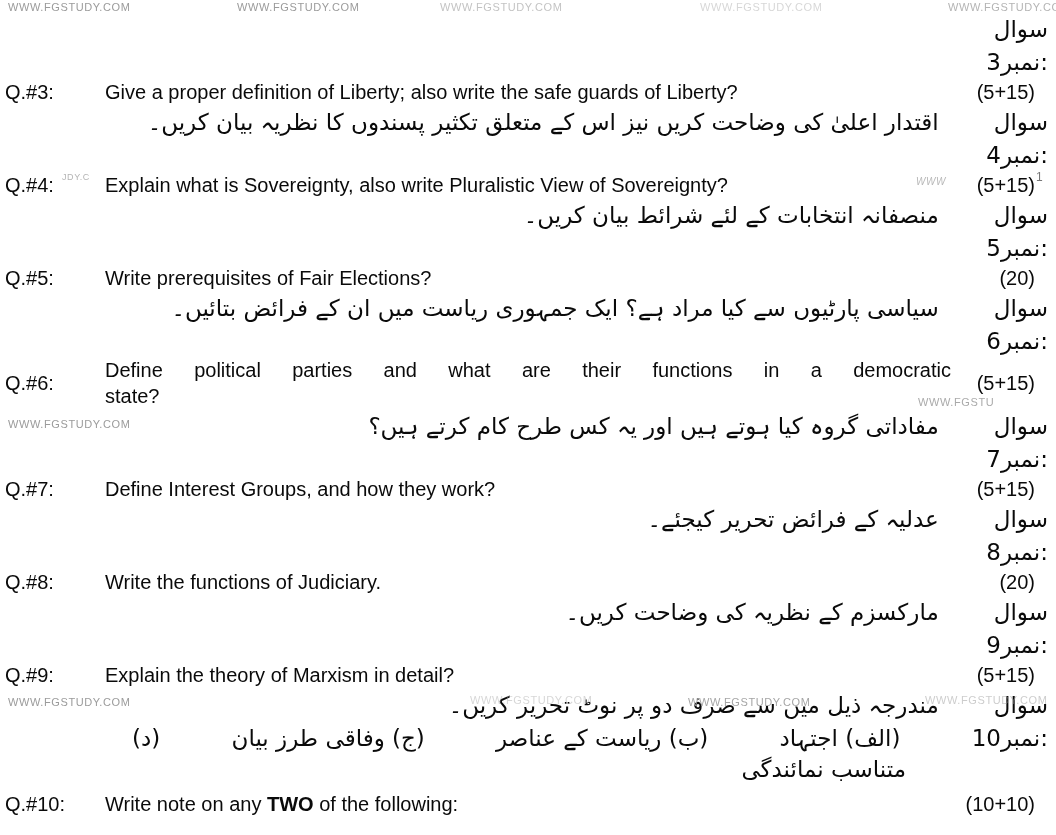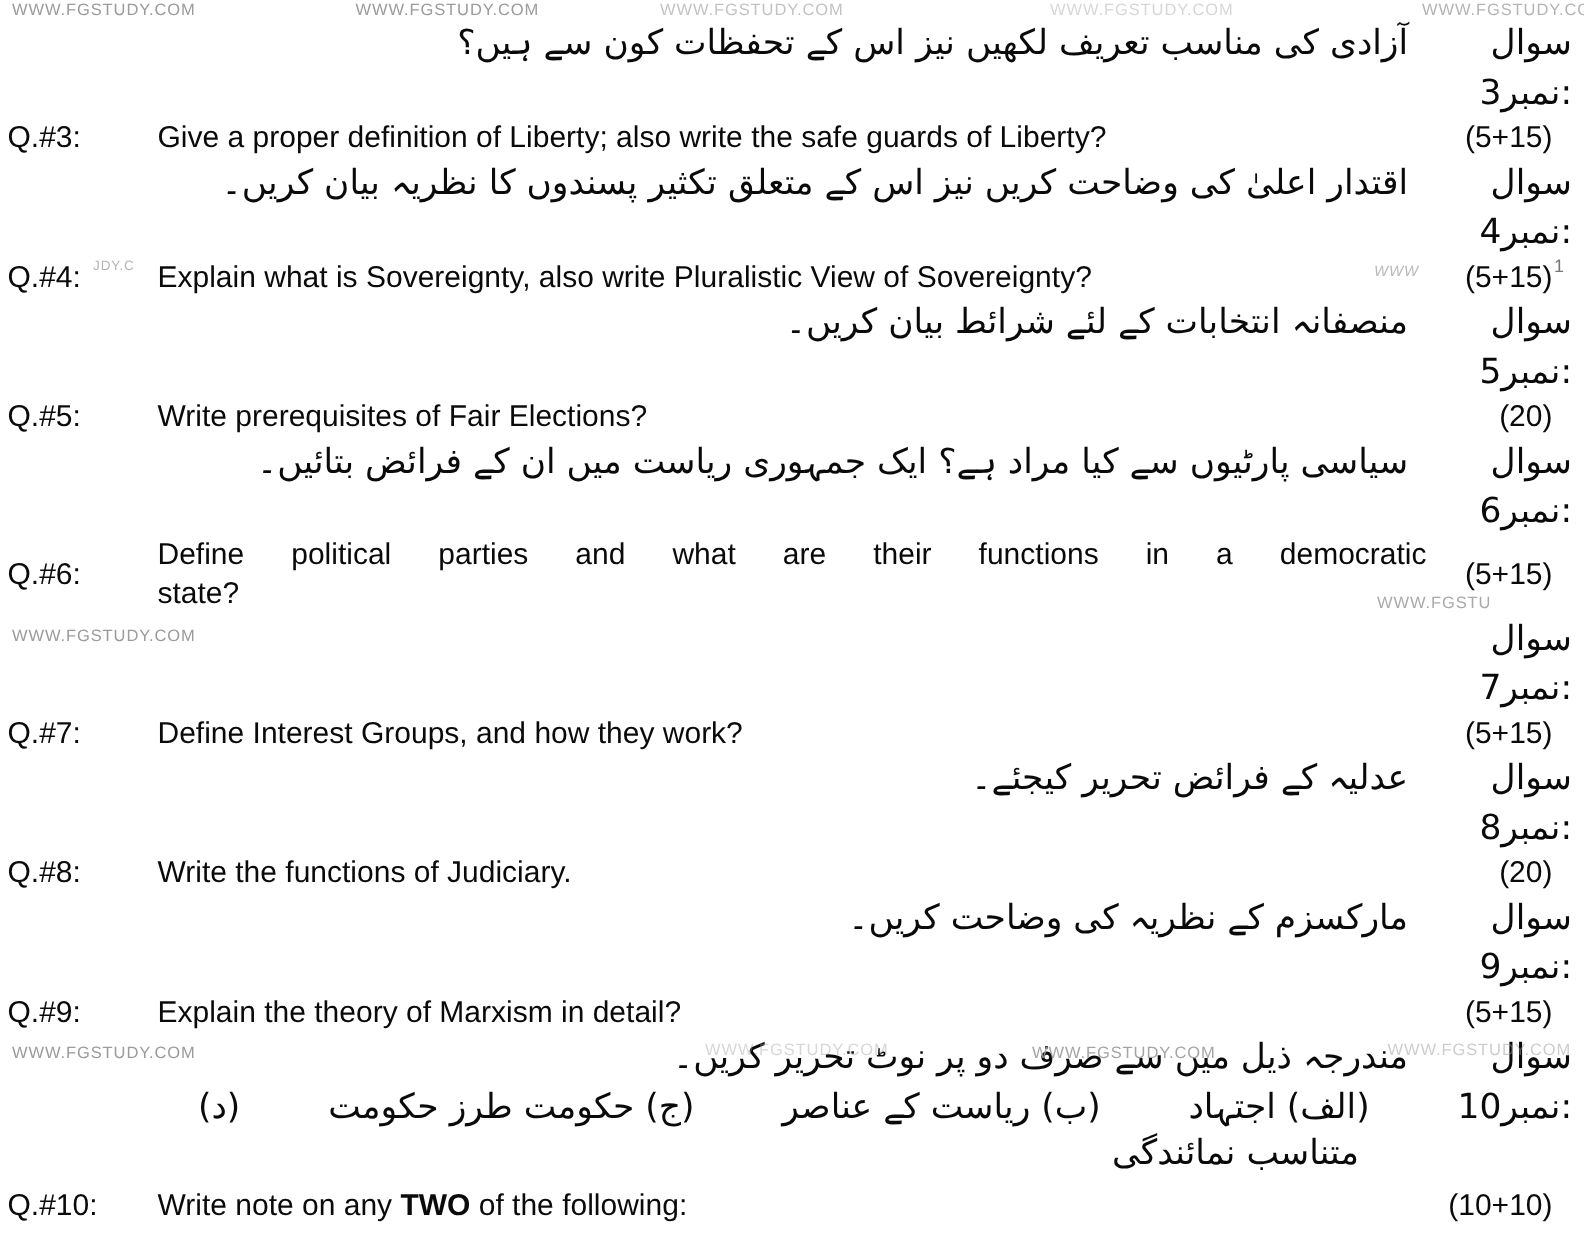--- a/index.html
+++ b/index.html
@@ -123,21 +123,20 @@
   <span class="wm wm-i">WWW.FGSTUDY.COM</span>
   <span class="wm wm-j">WWW.FGSTUDY.COM</span>
   <span class="wm wm-k">WWW.FGSTUDY.COM</span>
   <span class="wm wm-l">JDY.C</span>
   <span class="wm wm-m">WWW</span>
   <span class="wm wm-n">1</span>
 
   <div>
     <div class="urdu-row">
       <span class="soal">سوال</span>
-      <span class="urdu-text">آزادی کی مناسب تعریف لکھیں نیز اس کے تحفظات کون سے ہیں؟</span>
     </div>
     <div class="num-row">نمبر3:</div>
     <div class="eng-row">
       <span class="qlabel">Q.#3:</span>
       <span class="qtext">Give a proper definition of Liberty; also write the safe guards of Liberty?</span>
       <span class="marks">(5+15)</span>
     </div>
   </div>
 
   <div>
@@ -178,20 +177,21 @@
         <span class="justify-line" style="display:block;">Define political parties and what are their functions in a democratic</span>
         <span style="display:block;">state?</span>
       </span>
       <span class="marks">(5+15)</span>
     </div>
   </div>
 
   <div>
     <div class="urdu-row">
       <span class="soal">سوال</span>
+      <span class="urdu-text">مفاداتی گروہ کیا ہوتے ہیں اور یہ کس طرح کام کرتے ہیں؟</span>
     </div>
     <div class="num-row">نمبر7:</div>
     <div class="eng-row">
       <span class="qlabel">Q.#7:</span>
       <span class="qtext">Define Interest Groups, and how they work?</span>
       <span class="marks">(5+15)</span>
     </div>
   </div>
 
   <div>
@@ -222,21 +222,21 @@
 
   <div>
     <div class="urdu-row">
       <span class="soal">سوال</span>
       <span class="urdu-text">مندرجہ ذیل میں سے صرف دو پر نوٹ تحریر کریں۔</span>
     </div>
     <div class="options-row">
       <span class="num-inline">نمبر10:</span>
       <span>(الف) اجتہاد</span>
       <span>(ب) ریاست کے عناصر</span>
-      <span>(ج) حکومت طرز حکومت</span>
+      <span>(ج) وفاقی طرز بیان</span>
       <span>(د)</span>
     </div>
     <div class="options-line2">متناسب نمائندگی</div>
     <div class="eng-row q10-eng">
       <span class="qlabel">Q.#10:</span>
       <span class="qtext">
         <span>Write note on any </span><b>TWO</b><span> of the following:</span>
       </span>
       <span class="marks">(10+10)</span>
     </div>

